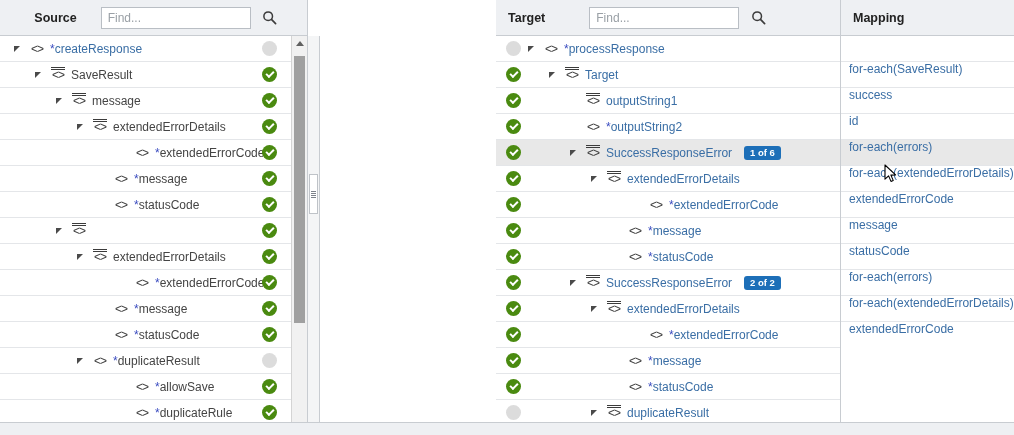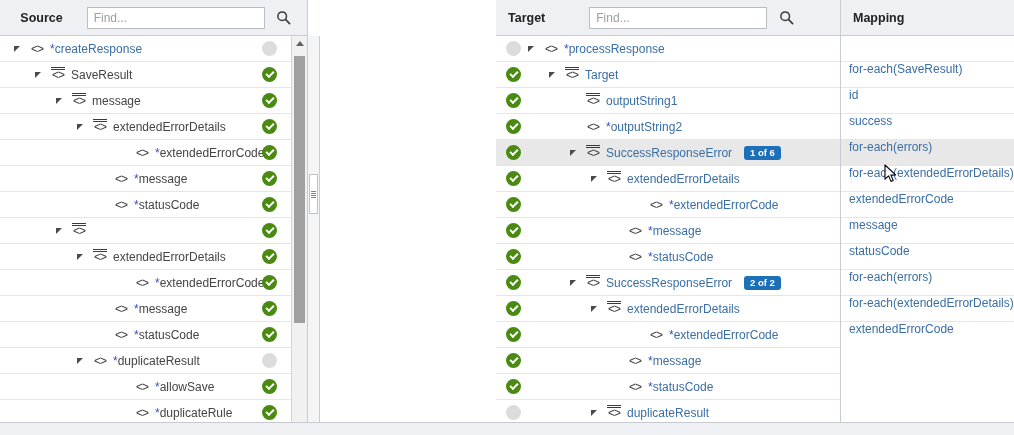--- a/index.html
+++ b/index.html
@@ -40,21 +40,21 @@
     color: #222222;
     padding-left: 12px;
     white-space: nowrap;
   }
   .find-wrap {
     position: relative;
     display: flex;
     align-items: center;
   }
   .find-input {
-    width: 178px;
+    width: 150px;
     height: 22px;
     border: 1px solid #b9bec4;
     background: #ffffff;
     font-family: "Liberation Sans", sans-serif;
     font-size: 12px;
     color: #333333;
     padding: 0 6px;
     box-sizing: border-box;
     outline: none;
   }
@@ -647,24 +647,24 @@
       <span class="panel-title">Mapping</span>
     </div>
     <div class="tree-body" id="mapping-list">
         <div class="mrow">
           <span class="mtext"></span>
         </div>
         <div class="mrow">
           <span class="mtext">for-each(SaveResult)</span>
         </div>
         <div class="mrow">
+          <span class="mtext">success</span>
+        </div>
+        <div class="mrow">
           <span class="mtext">id</span>
-        </div>
-        <div class="mrow">
-          <span class="mtext">success</span>
         </div>
         <div class="mrow selected">
           <span class="mtext">for-each(errors)</span>
         </div>
         <div class="mrow">
           <span class="mtext">for-each(extendedErrorDetails)</span>
         </div>
         <div class="mrow">
           <span class="mtext">extendedErrorCode</span>
         </div>

